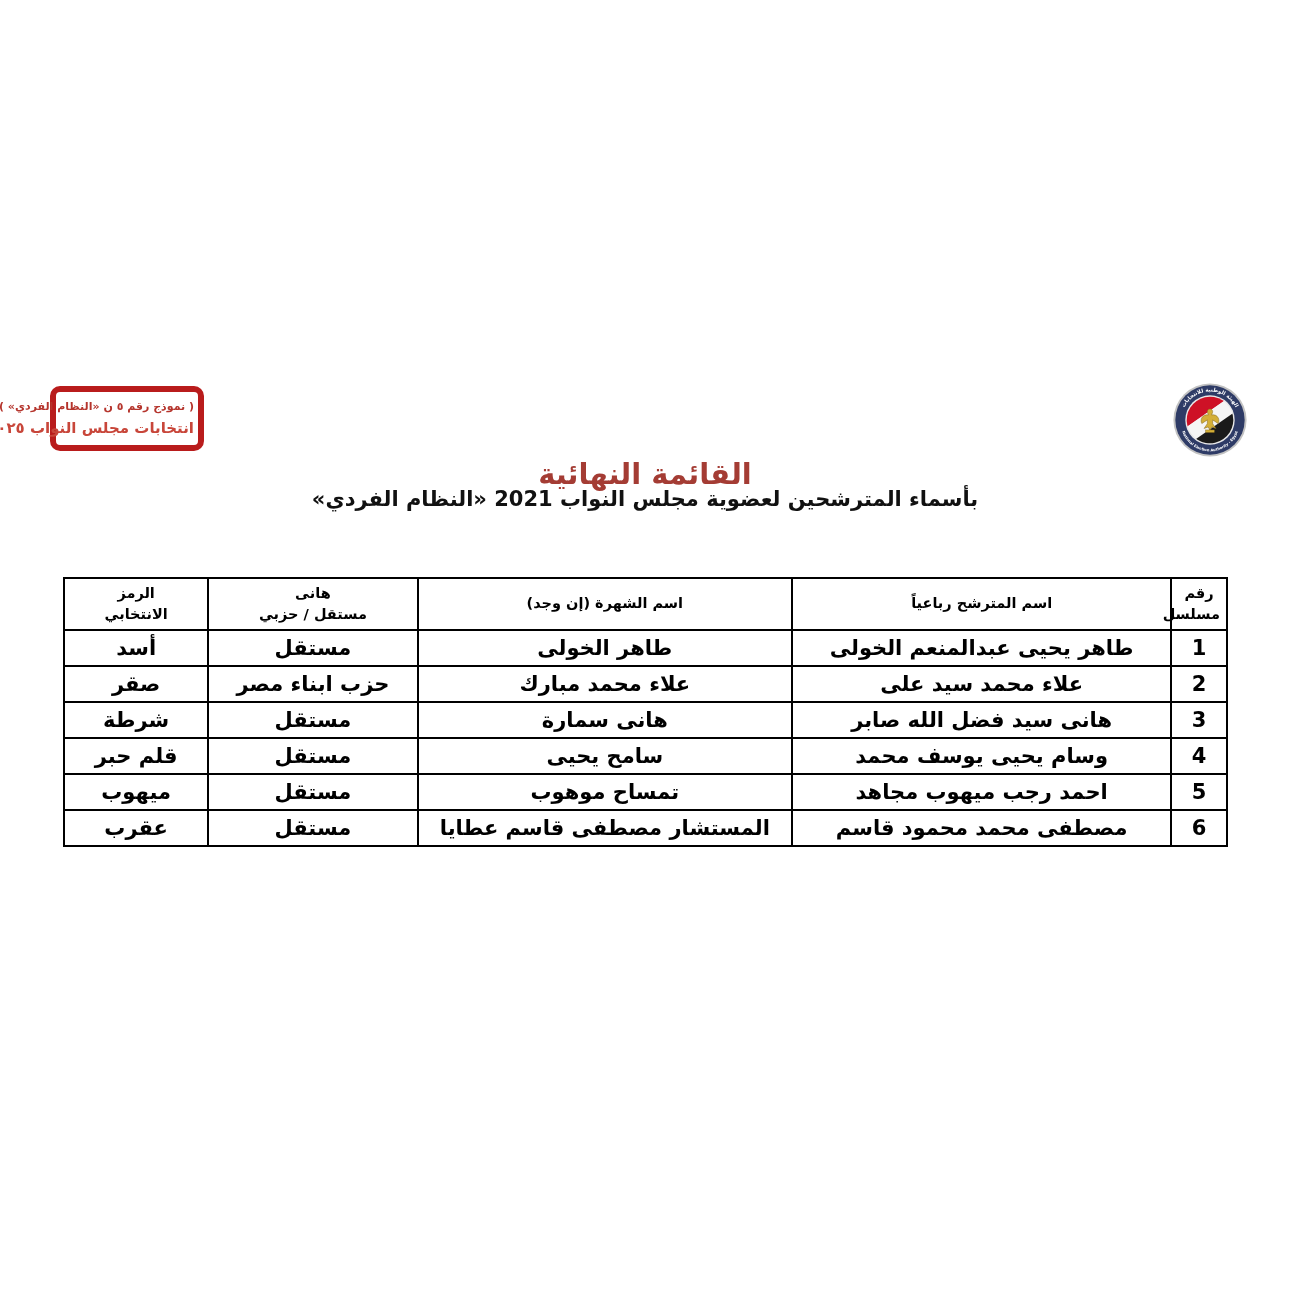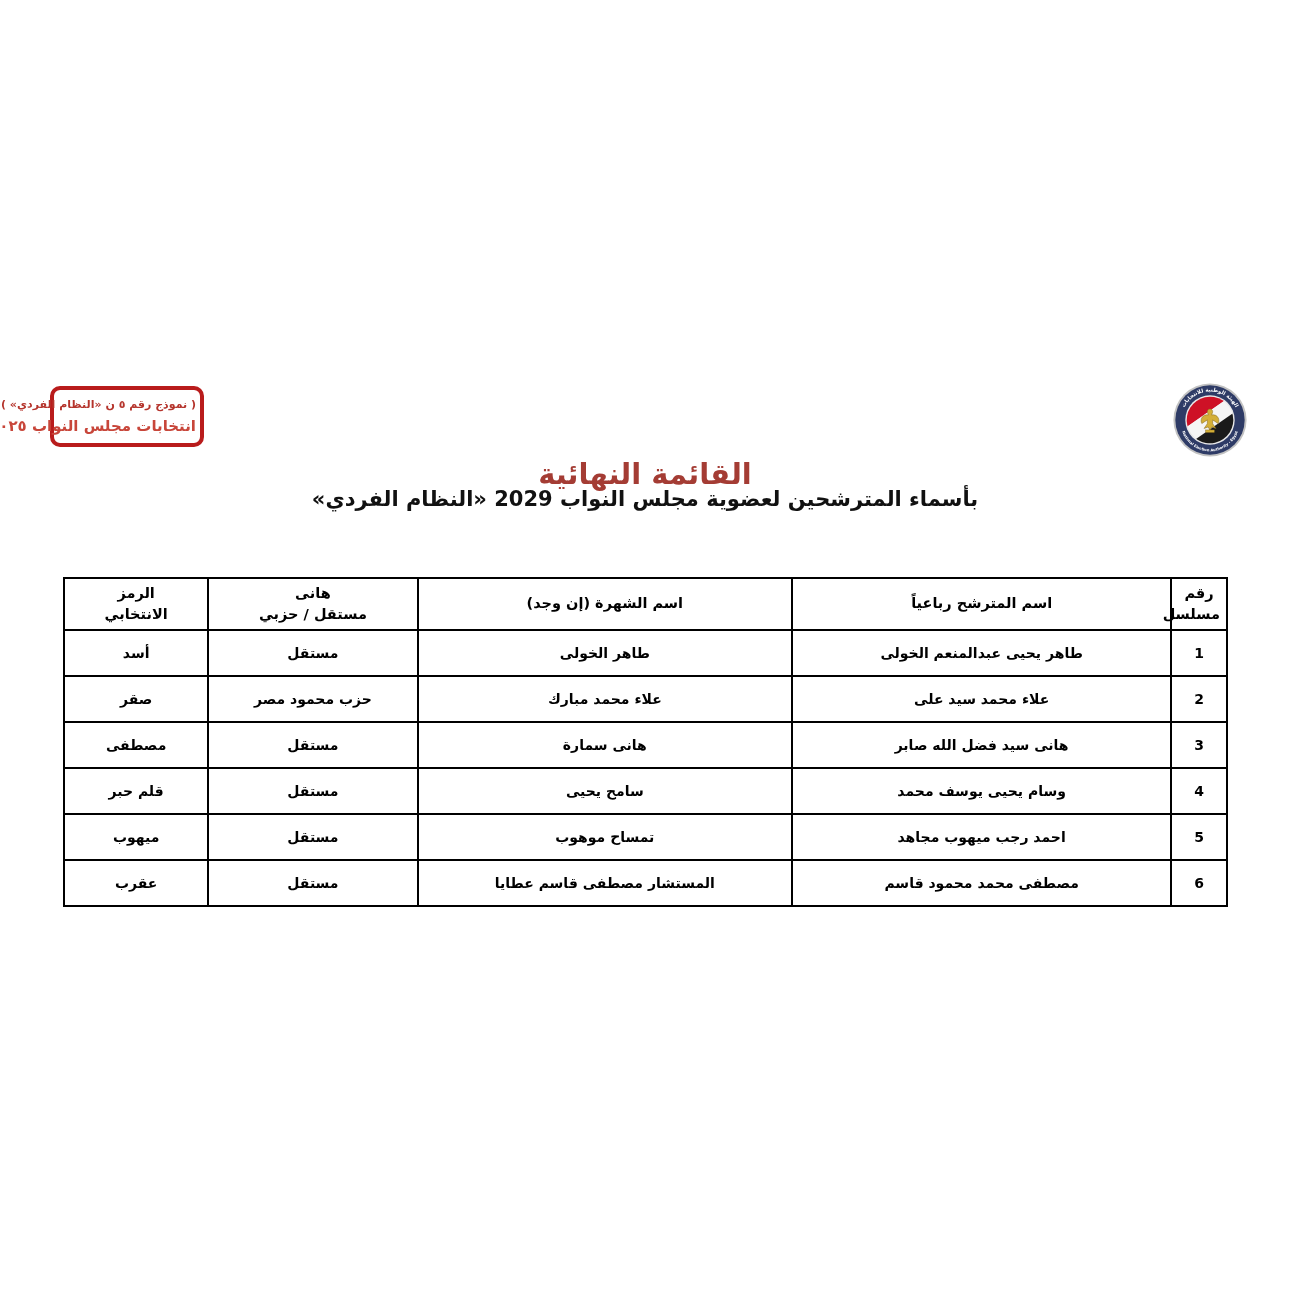--- a/index.html
+++ b/index.html
@@ -12,21 +12,21 @@
     position:relative;
     width:1290px; height:1309px;
     background:#ffffff;
     overflow:hidden;
     margin:0 auto;
   }
 
   
   .form-box {
     position:absolute; left:50px; top:386px; width:154px;
-    border:4px solid #b91c1c; border-radius:10px;
+    border:6px solid #b91c1c; border-radius:10px;
     padding:6px 4px 5px 4px;
     direction:rtl; text-align:right;
     font-weight:bold;
   }
   .form-box .l1 { color:#b5342c; font-size:11px; line-height:1.6; white-space:nowrap; }
   .form-box .l2 { color:#c8463a; font-size:15px; line-height:1.6; white-space:nowrap; }
 
   
   .nea-logo { position:absolute; left:1172px; top:382px; width:76px; height:76px; }
 
@@ -53,21 +53,21 @@
     border-collapse:collapse; direction:rtl;
     table-layout:fixed;
   }
   table.cand th, table.cand td {
     border:2px solid #000;
     text-align:center; vertical-align:middle;
     font-weight:bold; color:#000;
     padding:2px 6px;
   }
   table.cand th { height:52px; font-size:14.5px; line-height:1.45; }
-  table.cand td { height:46px; font-size:14px; }
+  table.cand td { height:36px; font-size:21px; }
   td.c-serial { font-size:16px; }
   .hdr-line { display:block; }
 </style>
 </head>
 <body>
 
 <div class="page">
 
   <div class="form-box">
     <div class="l1">( نموذج رقم ٥ ن «النظام الفردي» )</div>
@@ -98,21 +98,21 @@
       <text font-size="5.6" fill="#ffffff" font-weight="bold" text-anchor="middle">
         <textPath href="#arcTop" startOffset="50%">الهيئة الوطنية للانتخابات</textPath>
       </text>
       <text font-size="3.9" fill="#ffffff" font-weight="bold" text-anchor="middle">
         <textPath href="#arcBot" startOffset="50%">National Election Authority - Egypt</textPath>
       </text>
     </svg>
   </div>
 
   <div class="doc-title">القائمة النهائية</div>
-  <div class="doc-sub1">بأسماء المترشحين لعضوية مجلس النواب 2029 «النظام الفردي»</div>
+  <div class="doc-sub1">بأسماء المترشحين لعضوية مجلس النواب 2021 «النظام الفردي»</div>
 
   <table class="cand">
     <colgroup>
       <col style="width:4.8%">
       <col style="width:32.6%">
       <col style="width:32.2%">
       <col style="width:18.0%">
       <col style="width:12.4%">
     </colgroup>
     <thead>
@@ -138,29 +138,29 @@
         <td class="c-serial">1</td>
         <td>طاهر يحيى عبدالمنعم الخولى</td>
         <td>طاهر الخولى</td>
         <td>مستقل</td>
         <td>أسد</td>
       </tr>
       <tr>
         <td class="c-serial">2</td>
         <td>علاء محمد سيد على</td>
         <td>علاء محمد مبارك</td>
-        <td>حزب محمود مصر</td>
+        <td>حزب ابناء مصر</td>
         <td>صقر</td>
       </tr>
       <tr>
         <td class="c-serial">3</td>
         <td>هانى سيد فضل الله صابر</td>
         <td>هانى سمارة</td>
         <td>مستقل</td>
-        <td>مصطفى</td>
+        <td>شرطة</td>
       </tr>
       <tr>
         <td class="c-serial">4</td>
         <td>وسام يحيى يوسف محمد</td>
         <td>سامح يحيى</td>
         <td>مستقل</td>
         <td>قلم حبر</td>
       </tr>
       <tr>
         <td class="c-serial">5</td>

